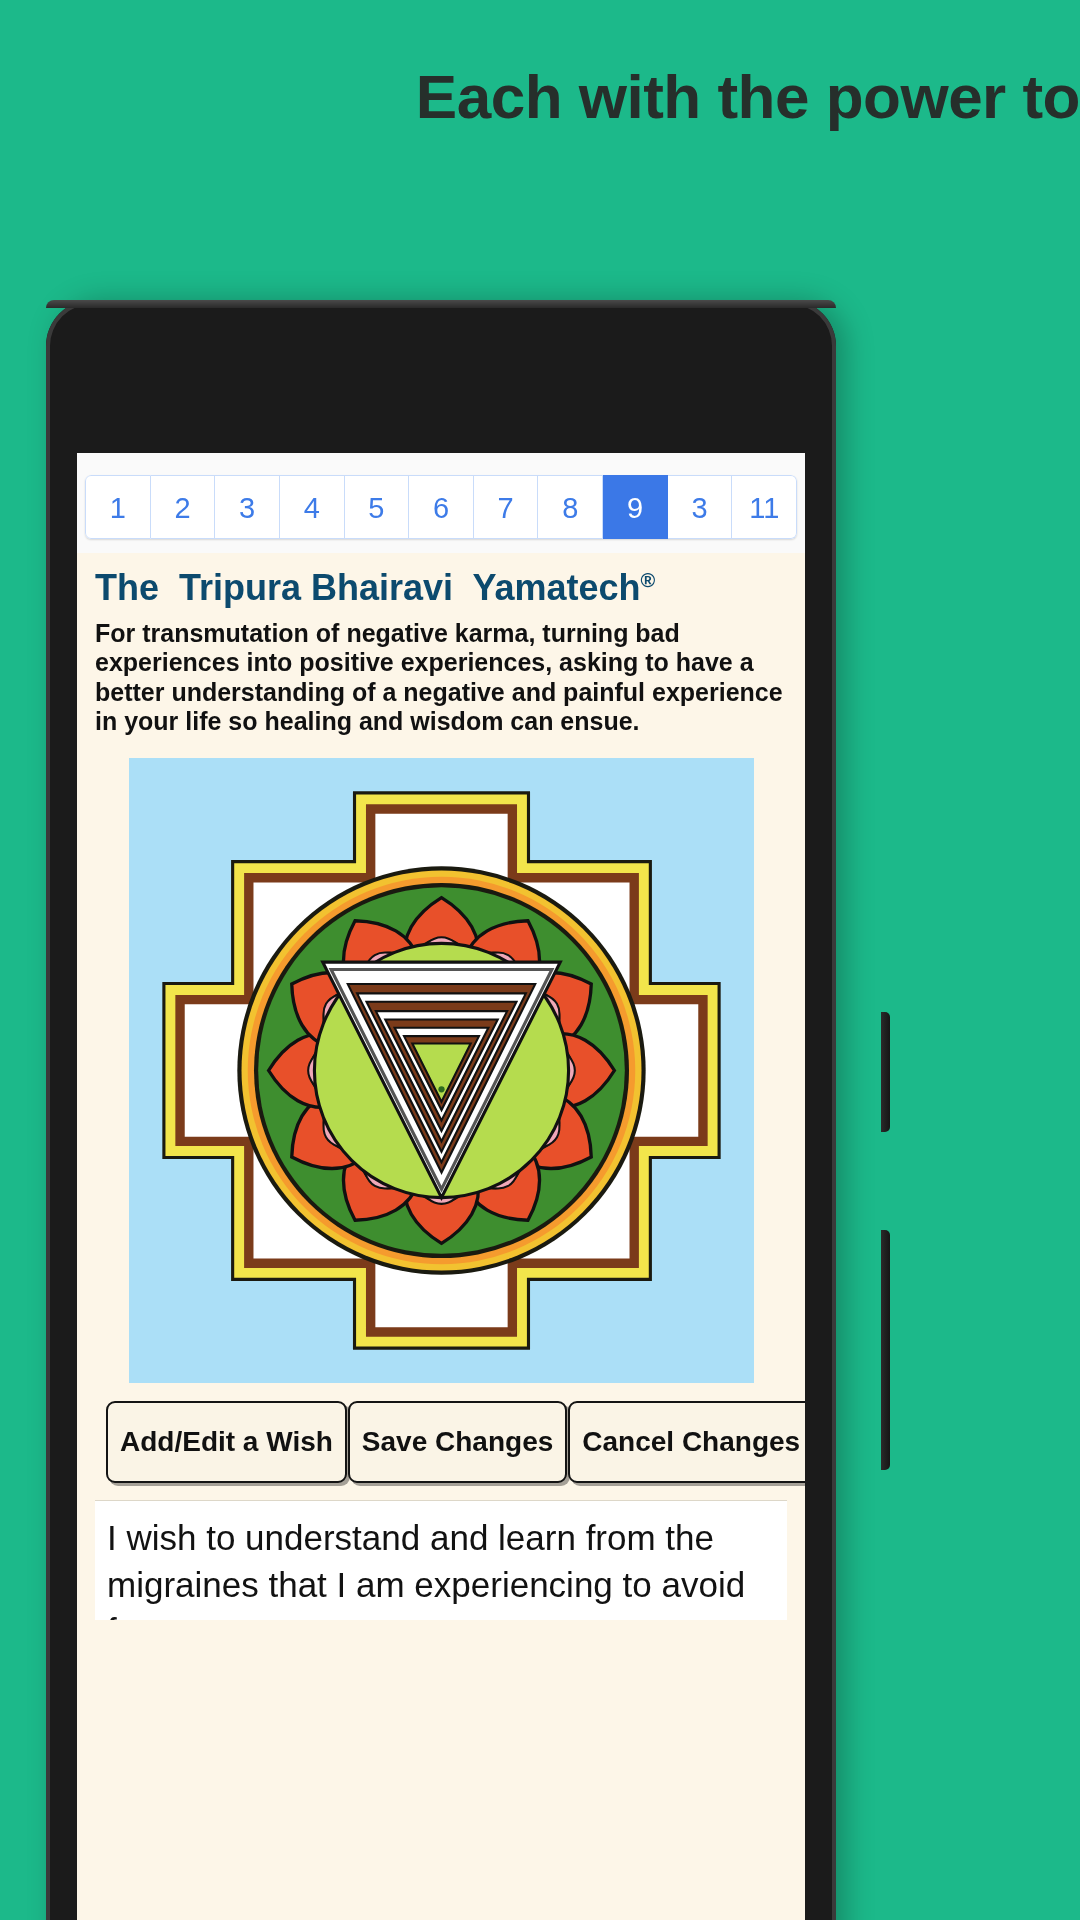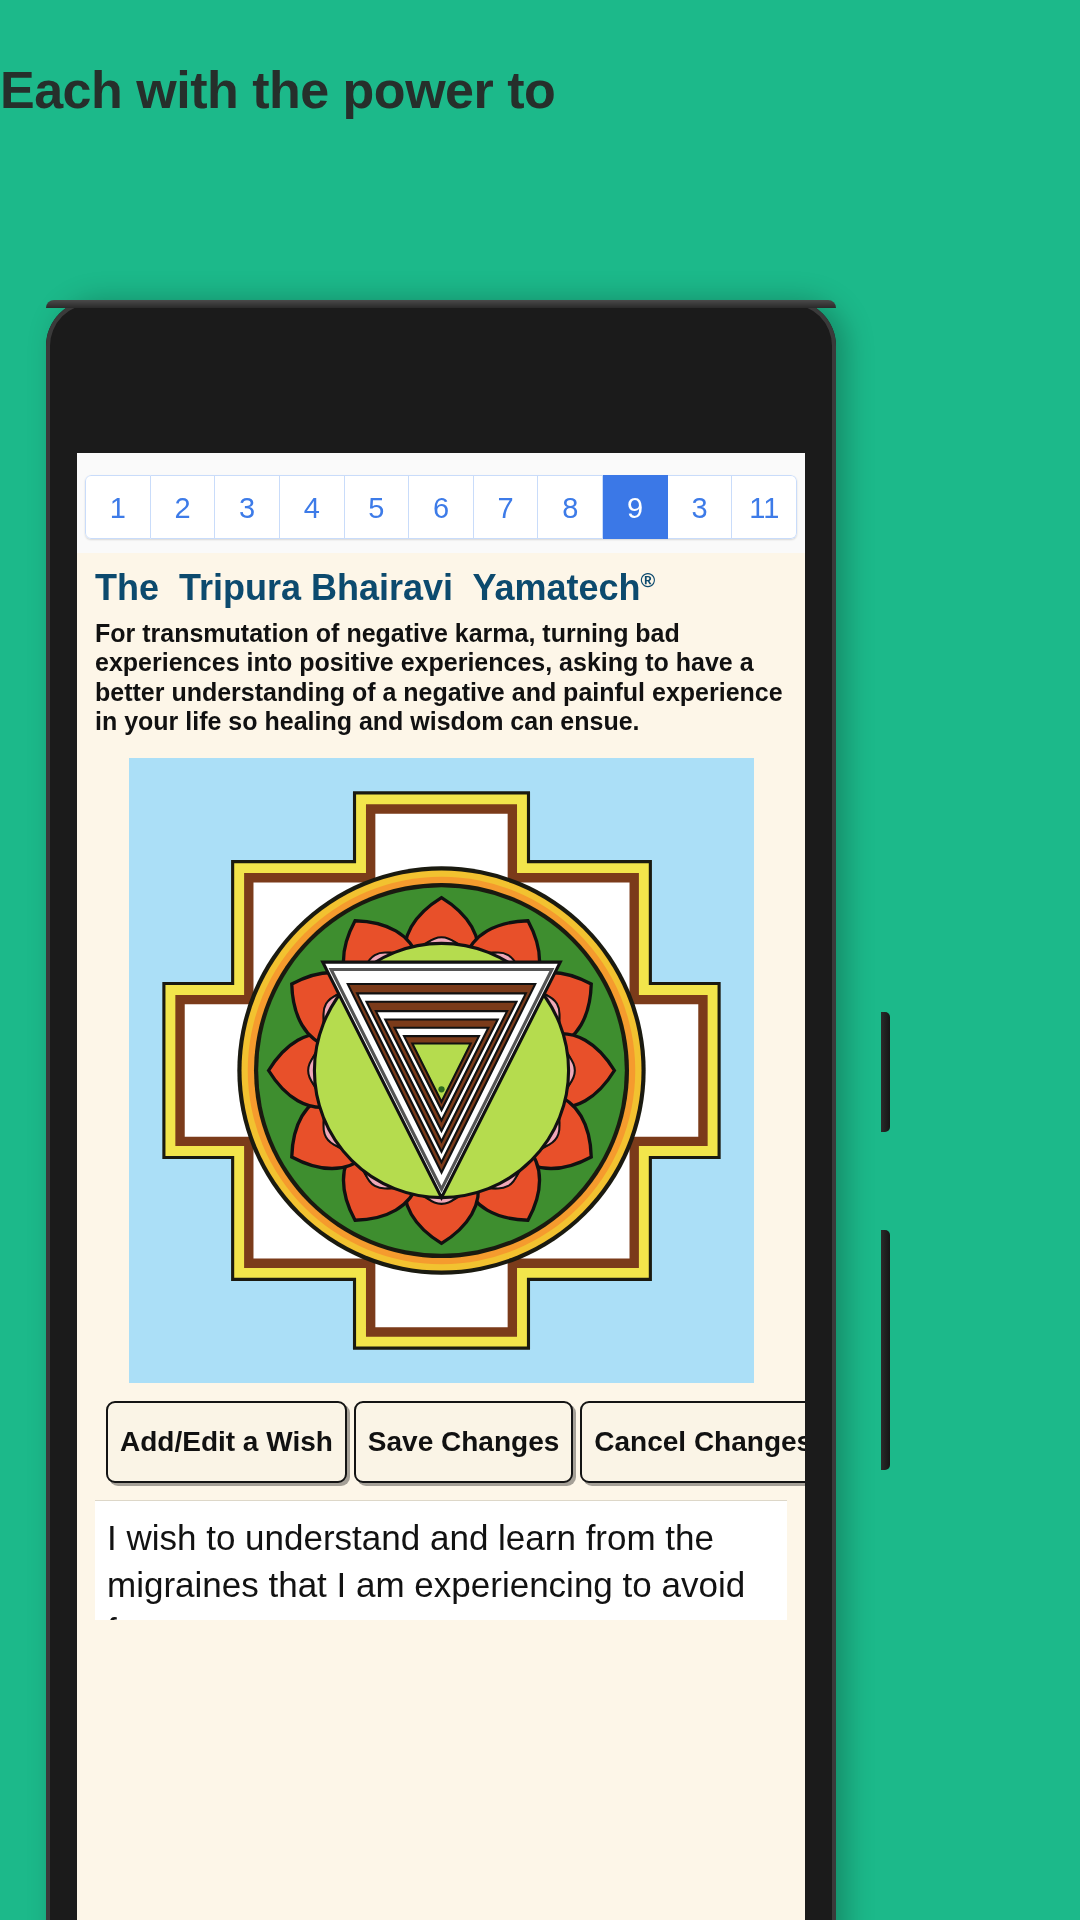--- a/index.html
+++ b/index.html
@@ -15,25 +15,25 @@
     background: #1CB98A;
     position: relative;
   }
 
   
   .promo-headline {
     position: absolute;
     top: 58px;
     left: 0;
     width: 1080px;
-    text-align: left;
+    text-align: right;
     color: #262F2B;
     font-family: "Liberation Sans", sans-serif;
     font-weight: bold;
-    font-size: 52px;
+    font-size: 62px;
     line-height: 1.25;
     letter-spacing: -0.5px;
   }
   .promo-headline .line { display: block; }
 
   
   .phone {
     position: absolute;
     left: 46px;
     top: 300px;
@@ -167,21 +167,21 @@
   .yantra-figure {
     margin: 22px auto 0 auto;
     width: 625px;
     height: 625px;
     display: block;
   }
 
   
   .action-row {
     display: flex;
-    gap: 7px;
+    gap: 1px;
     margin: 18px 4px 0 4px;
     padding-left: 11px;
   }
   .action-btn {
     flex: 1 1 auto;
     background: #FAF4E6;
     border: 2px solid #141414;
     border-radius: 9px;
     box-shadow: 3px 3px 0 rgba(0,0,0,0.35);
     font-family: "Liberation Sans", sans-serif;

